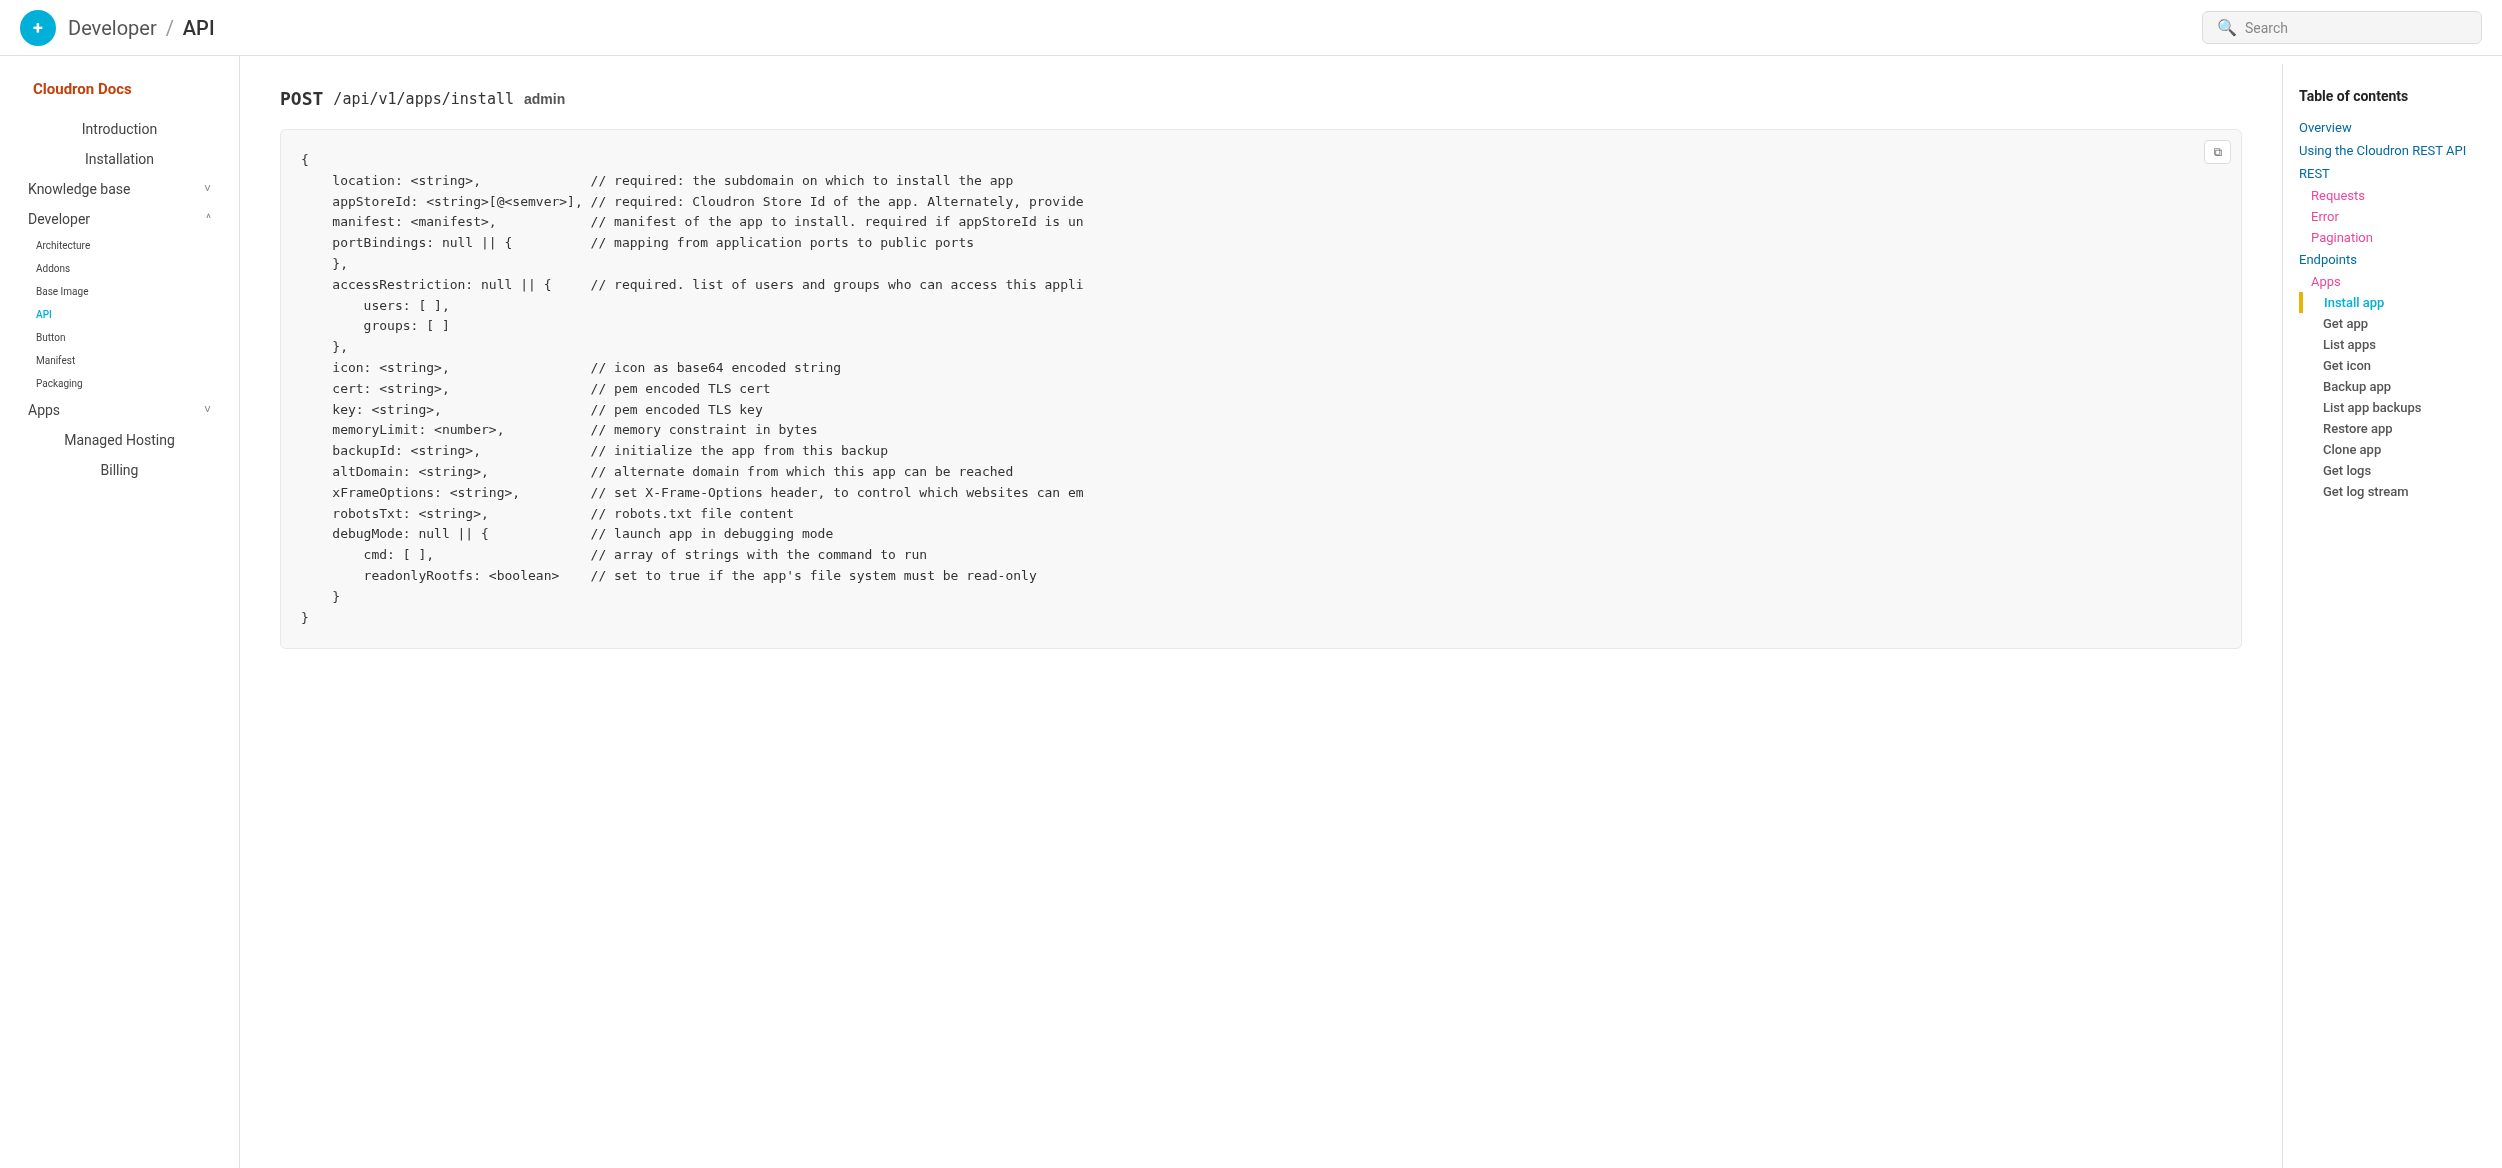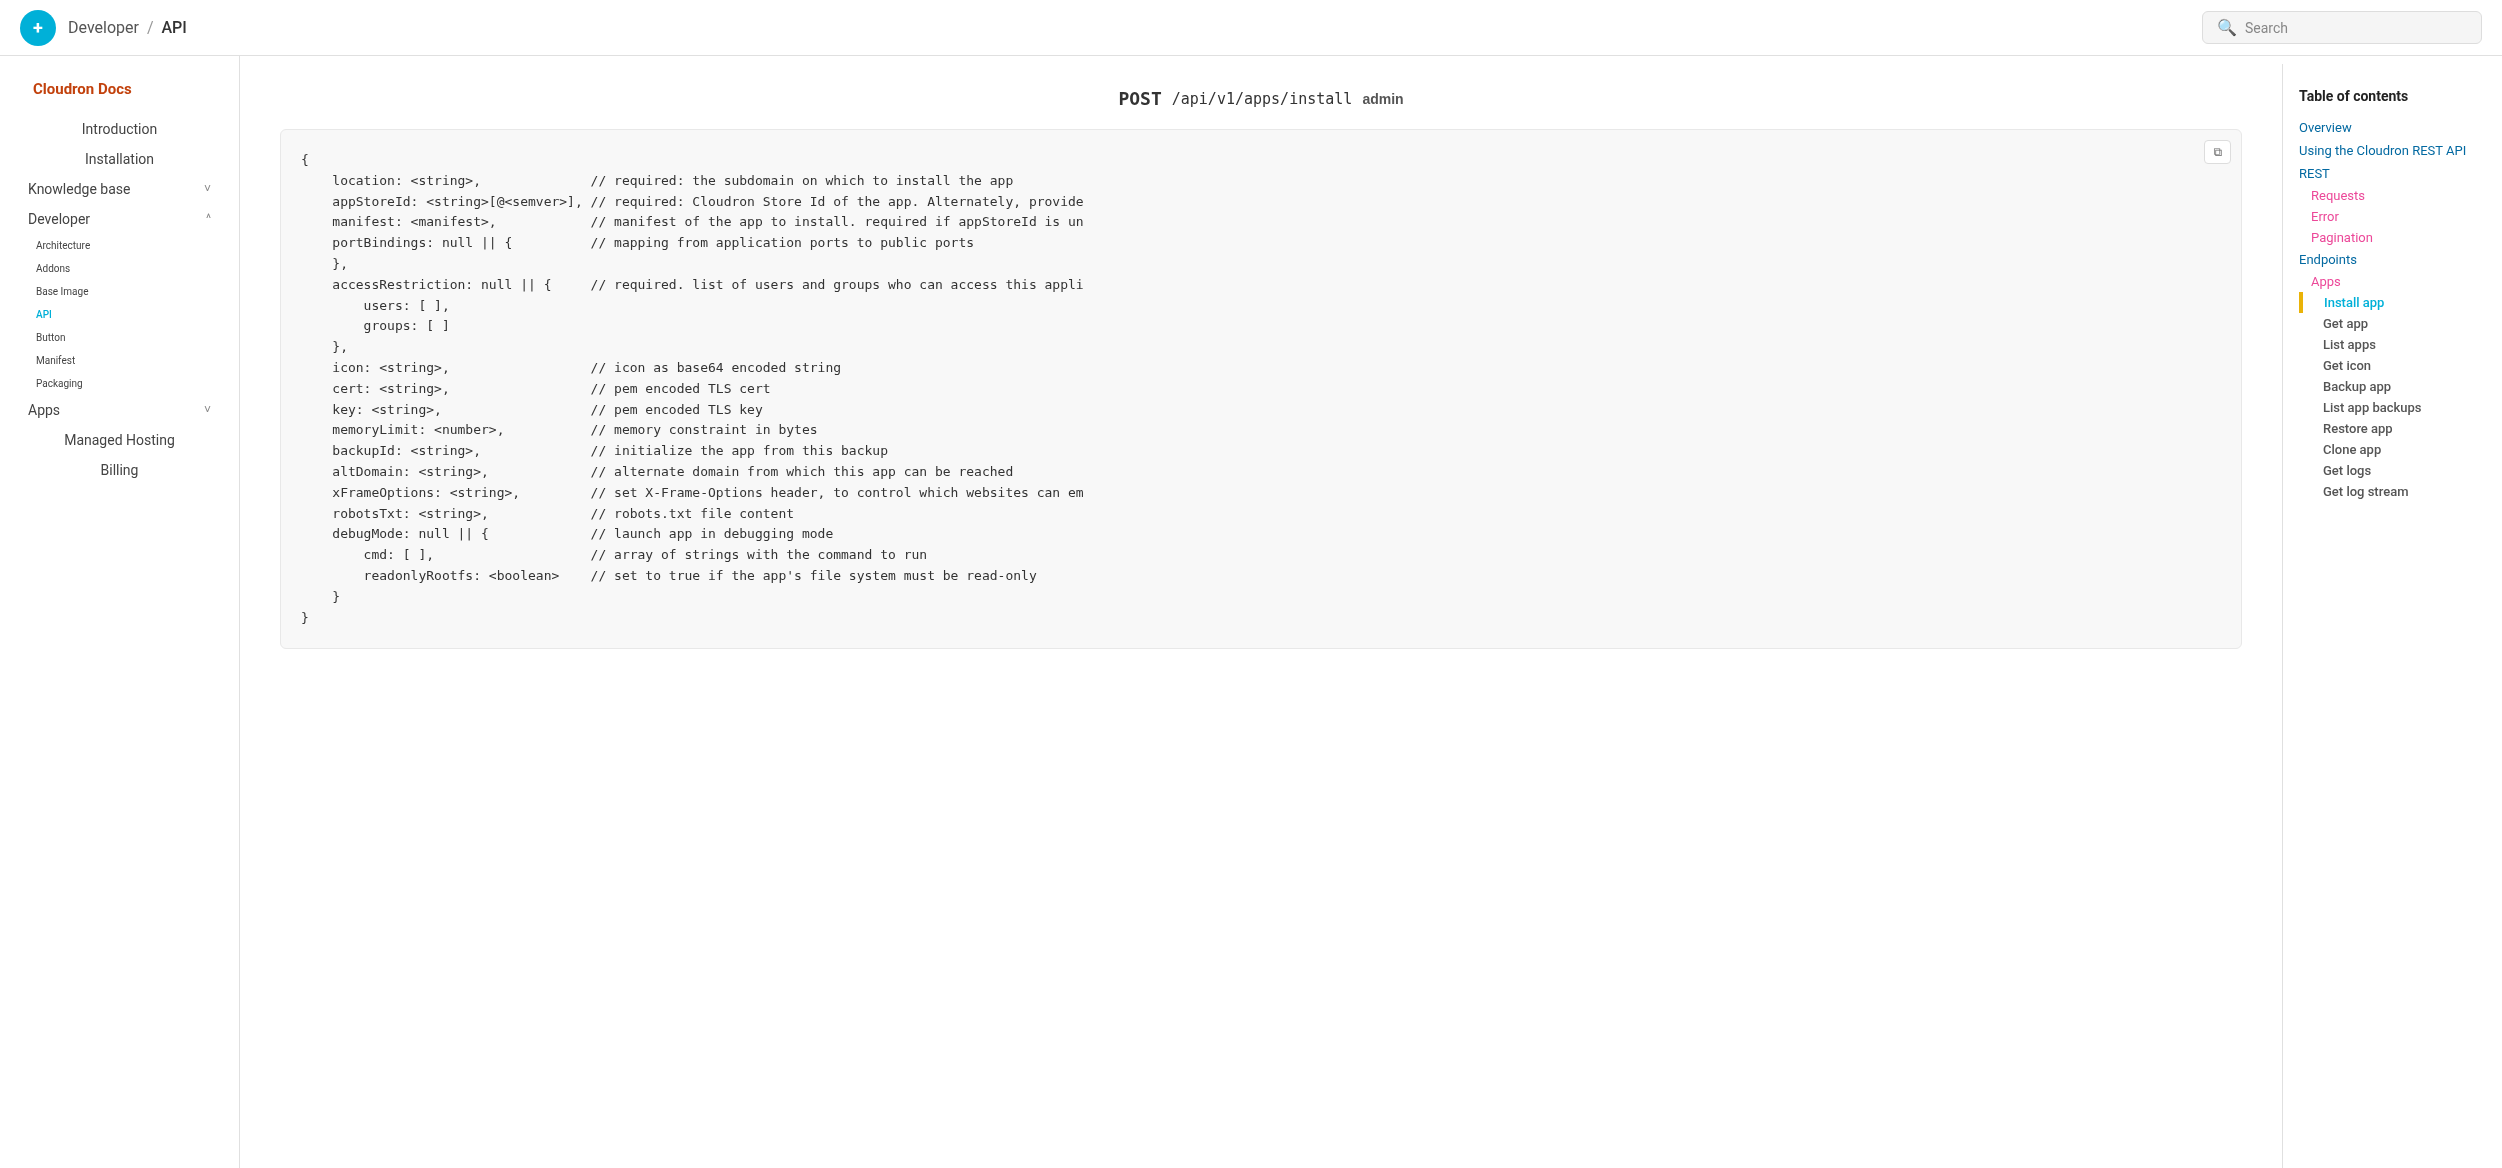--- a/index.html
+++ b/index.html
@@ -29,21 +29,21 @@
       background: #00b0d8;
       border-radius: 50%;
       display: flex;
       align-items: center;
       justify-content: center;
       color: white;
       font-size: 18px;
       font-weight: bold;
     }
     .header-breadcrumb {
-      font-size: 16px;
+      font-size: 20px;
       color: #555;
     }
     .header-breadcrumb span.sep { color: #999; margin: 0 4px; }
     .header-breadcrumb span.current { color: #333; font-weight: 500; }
     .search-box {
       display: flex;
       align-items: center;
       background: #f5f5f5;
       border: 1px solid #ddd;
       border-radius: 6px;
@@ -155,21 +155,20 @@
     
     .endpoint-title {
       font-size: 18px;
       font-weight: 500;
       color: #222;
       margin-bottom: 20px;
       display: flex;
       align-items: center;
       gap: 10px;
       font-family: monospace;
-      justify-content: center;
     }
     .method-badge {
       font-family: monospace;
       font-weight: 700;
       color: #333;
     }
     .path-text {
       font-family: monospace;
       font-size: 16px;
       color: #333;

